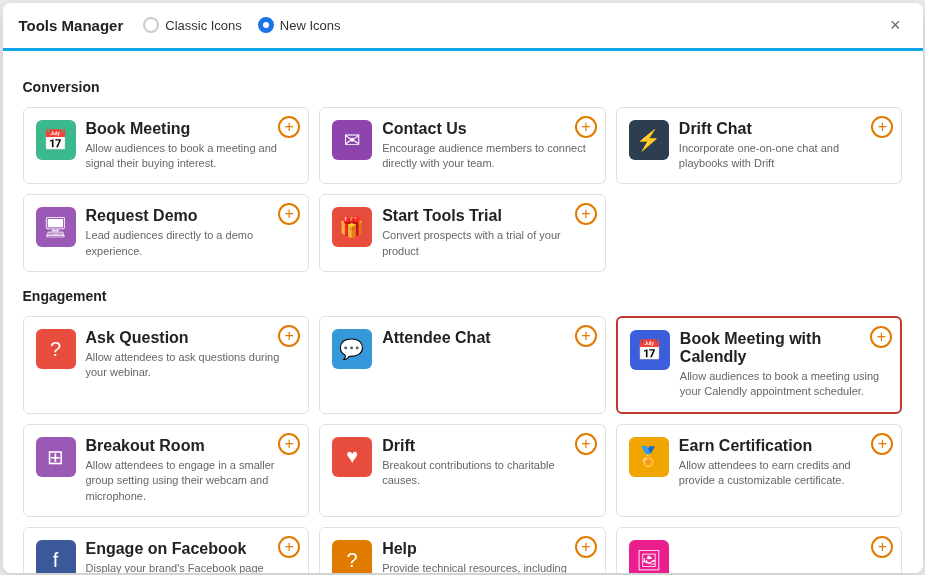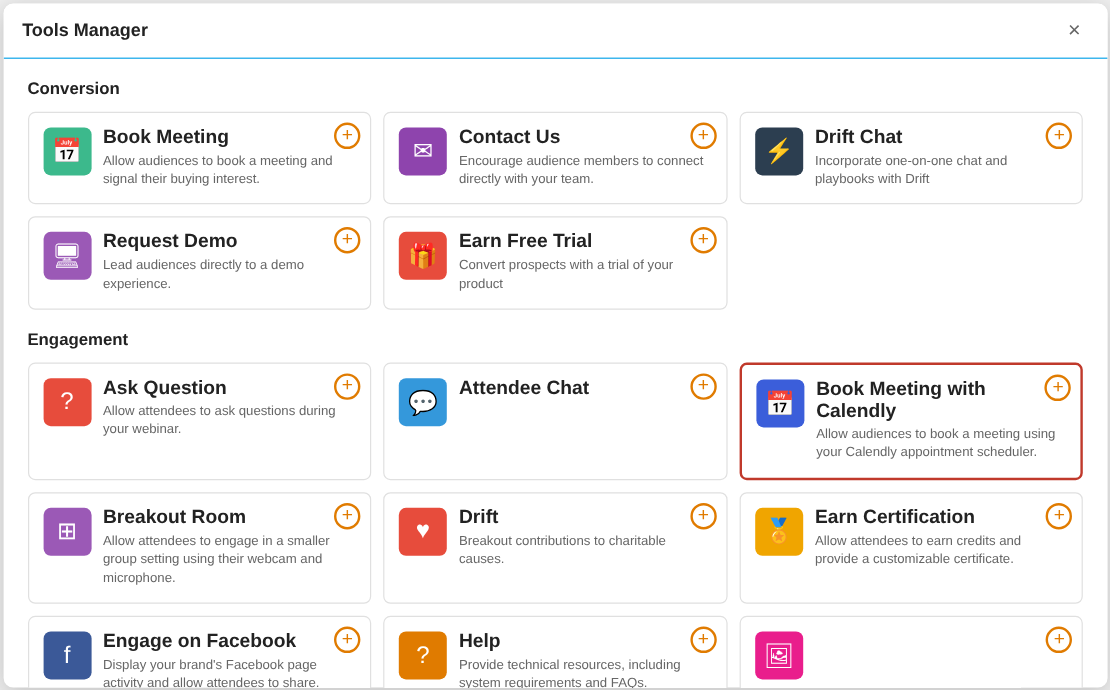--- a/index.html
+++ b/index.html
@@ -20,21 +20,21 @@
       border-radius: 8px;
       box-shadow: 0 4px 20px rgba(0,0,0,0.2);
       display: flex;
       flex-direction: column;
       overflow: hidden;
     }
     .modal-header {
       display: flex;
       align-items: center;
       padding: 10px 16px;
-      border-bottom: 1px solid #0ea5e9;
+      border-bottom: 3px solid #0ea5e9;
       background: #fff;
       flex-shrink: 0;
     }
     .modal-title {
       font-size: 15px;
       font-weight: 600;
       color: #222;
       margin-right: 20px;
     }
     .radio-group {
@@ -76,21 +76,21 @@
       border: none;
       font-size: 18px;
       color: #666;
       cursor: pointer;
       padding: 2px 6px;
       margin-left: auto;
     }
     .modal-body {
       flex: 1;
       overflow-y: auto;
-      padding: 16px 20px;
+      padding: 28px 20px;
     }
     .section-title {
       font-size: 14px;
       font-weight: 700;
       color: #222;
       margin-bottom: 12px;
     }
     .cards-grid {
       display: grid;
       grid-template-columns: repeat(3, 1fr);
@@ -167,20 +167,30 @@
     .icon-help { background: #e07b00; color: #fff; }
     .icon-image { background: #e91e8c; color: #fff; }
     .section-gap { margin-top: 8px; }
   </style>
 </head>
 <body>
 
 <div class="modal">
   <div class="modal-header">
     <span class="modal-title">Tools Manager</span>
+    <div class="radio-group">
+      <label class="radio-option">
+        <div class="radio-circle"></div>
+        <span>Classic Icons</span>
+      </label>
+      <label class="radio-option">
+        <div class="radio-circle checked"></div>
+        <span>New Icons</span>
+      </label>
+    </div>
     <button class="close-btn">×</button>
   </div>
   <div class="modal-body" id="modal-body">
   <div>
         <div class="section-title">Conversion</div>
         <div class="cards-grid">
           <div class="card">
             <div class="card-icon icon-book-meeting">📅</div>
             <div class="card-content">
               <div class="card-title">Book Meeting</div>
@@ -208,21 +218,21 @@
             <div class="card-icon icon-request-demo">🖥</div>
             <div class="card-content">
               <div class="card-title">Request Demo</div>
               <div class="card-desc">Lead audiences directly to a demo experience.</div>
             </div>
             <button class="add-btn">+</button>
           </div>
           <div class="card">
             <div class="card-icon icon-start-free">🎁</div>
             <div class="card-content">
-              <div class="card-title">Earn Free Trial</div>
+              <div class="card-title">Start Tools Trial</div>
               <div class="card-desc">Convert prospects with a trial of your product</div>
             </div>
             <button class="add-btn">+</button>
           </div>
         </div>
       </div>
       <div class="section-gap">
         <div class="section-title">Engagement</div>
         <div class="cards-grid">
           <div class="card">

